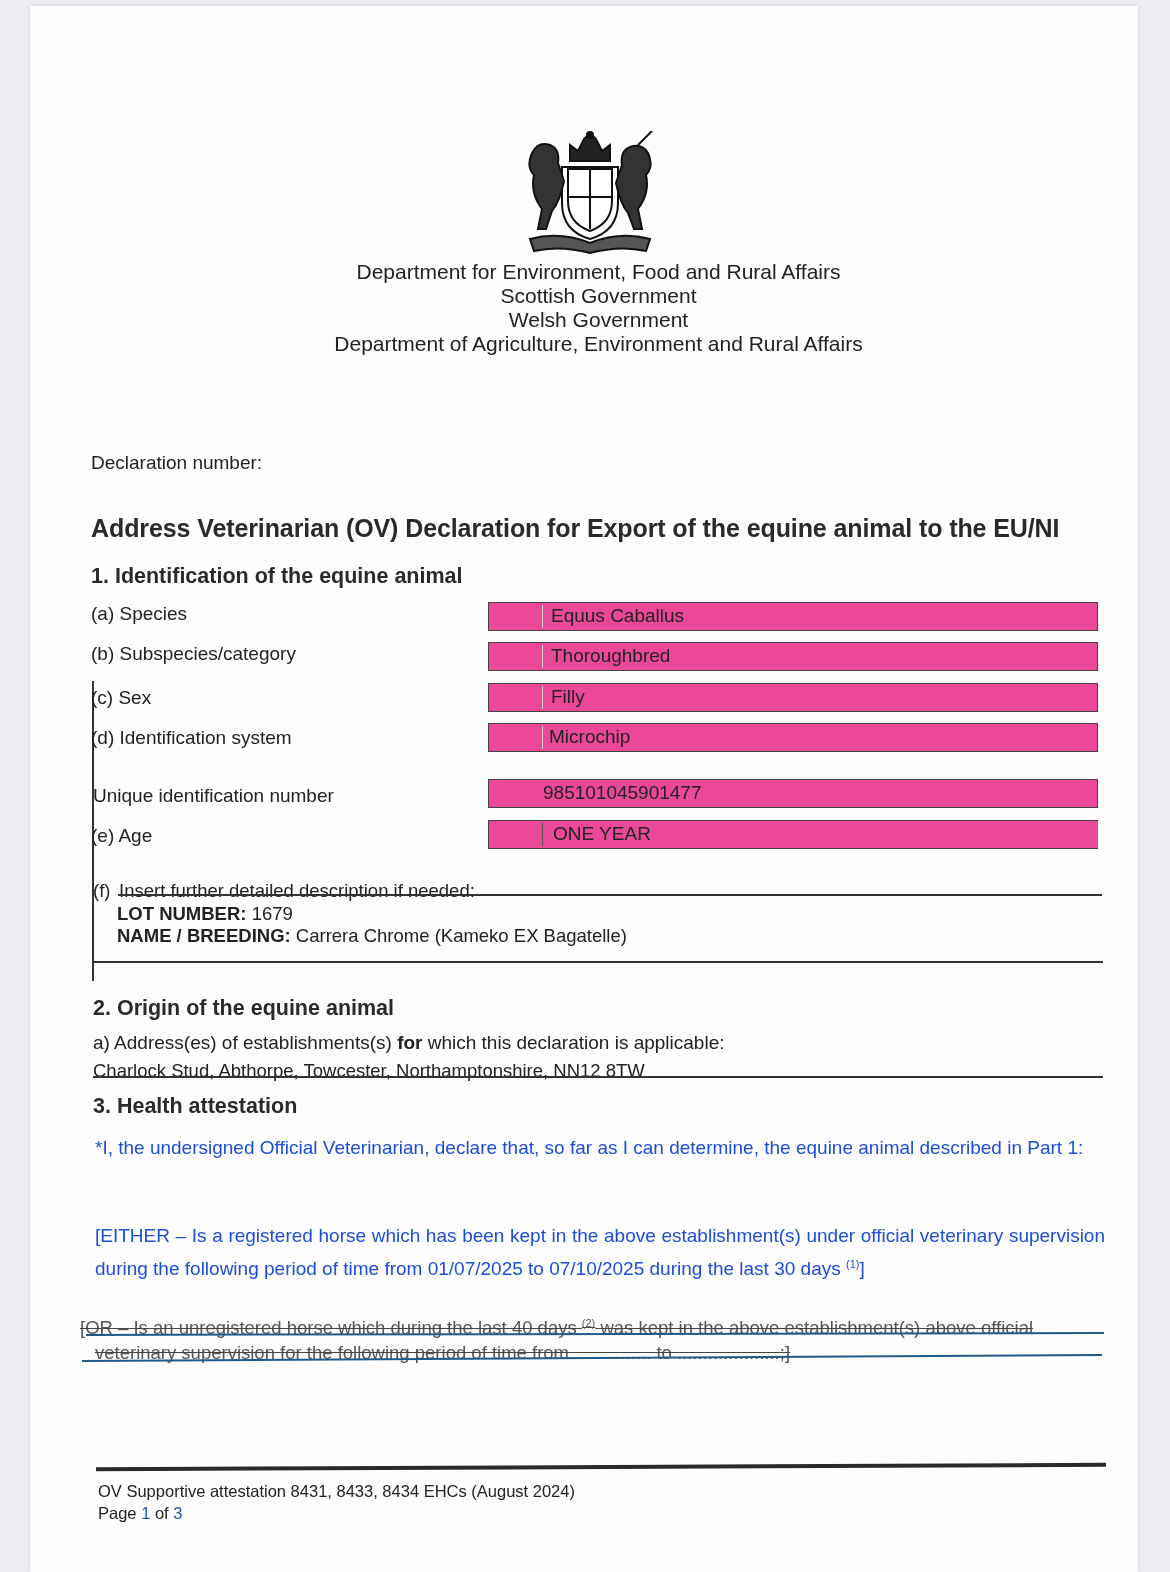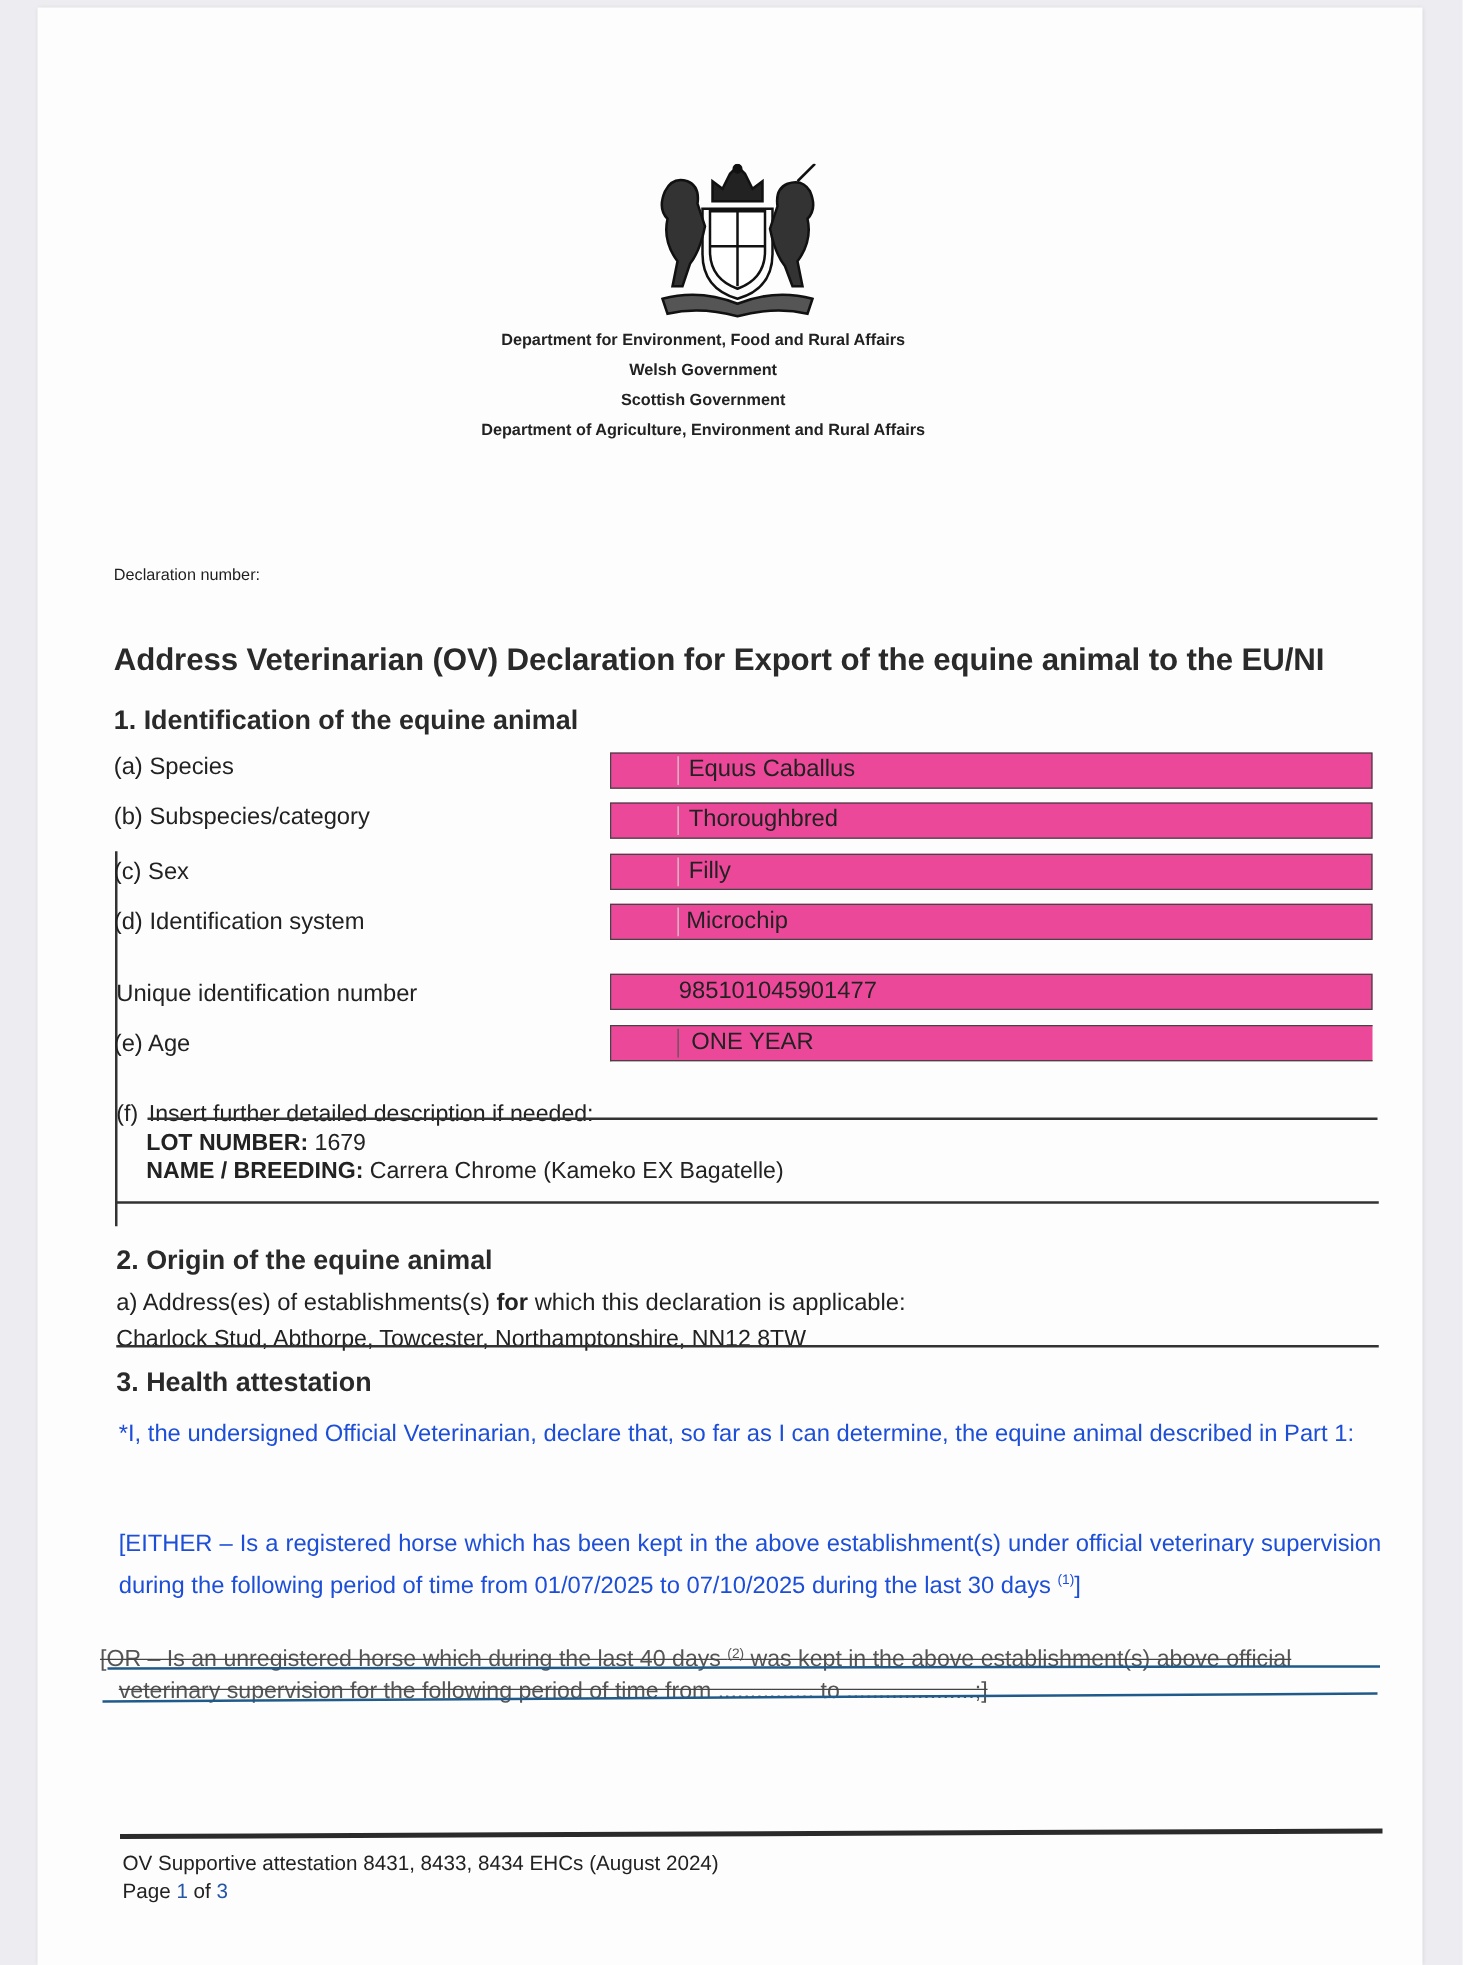--- a/index.html
+++ b/index.html
@@ -20,27 +20,28 @@
   }
   .crest {
     position: absolute;
     left: 490px; top: 125px;
     width: 140px; height: 125px;
   }
   .agencies {
     position: absolute;
     left: 0; top: 254px; width: 1125px;
     text-align: center;
-    font-weight: bold;
-    font-size: 13px;
+    font-weight: normal;
+    font-size: 21px;
     line-height: 24px;
     color: #222;
+    padding-left: 36px;
   }
   .abs { position: absolute; white-space: nowrap; }
-  .decl-num { left: 61px; top: 446px; font-size: 13px; }
+  .decl-num { left: 61px; top: 446px; font-size: 19px; }
   .doc-title { left: 61px; top: 508px; font-size: 25px; font-weight: bold; color: #2a2a2a; letter-spacing: -0.1px; }
   .sec-title { font-size: 21.5px; font-weight: bold; color: #2a2a2a; }
   .s1 { left: 61px; top: 558px; }
   .s2 { left: 63px; top: 990px; }
   .s3 { left: 63px; top: 1088px; }
   .label { font-size: 19px; color: #222; }
   .field-box {
     position: absolute;
     left: 458px; width: 610px; height: 29px;
     border: 1.5px solid #444;
@@ -92,22 +93,22 @@
 
       <path d="M128 22 Q122 12 110 16 Q100 20 102 34 L96 52 Q100 72 108 82 L114 98 L122 98 L118 78 Q130 62 126 44 Q134 36 128 22 Z" fill="#333"></path>
       <line x1="118" y1="14" x2="132" y2="0"></line>
 
       <path d="M10 108 Q40 100 70 112 Q100 100 130 108 L126 120 Q100 114 70 122 Q40 114 14 120 Z" fill="#555"></path>
     </g>
   </svg>
 
   <div class="agencies" style="left:-30px;">
     <div>Department for Environment, Food and Rural Affairs</div>
+    <div>Scottish Government</div>
     <div>Welsh Government</div>
-    <div>Scottish Government</div>
     <div>Department of Agriculture, Environment and Rural Affairs</div>
   </div>
 
   <div class="abs decl-num">Declaration number:</div>
 
   <div class="abs doc-title">Address Veterinarian (OV) Declaration for Export of the equine animal to the EU/NI</div>
 
   <div class="abs sec-title s1">1. Identification of the equine animal</div>
 
   <div class="vline" style="top:675px; height:300px;"></div>

